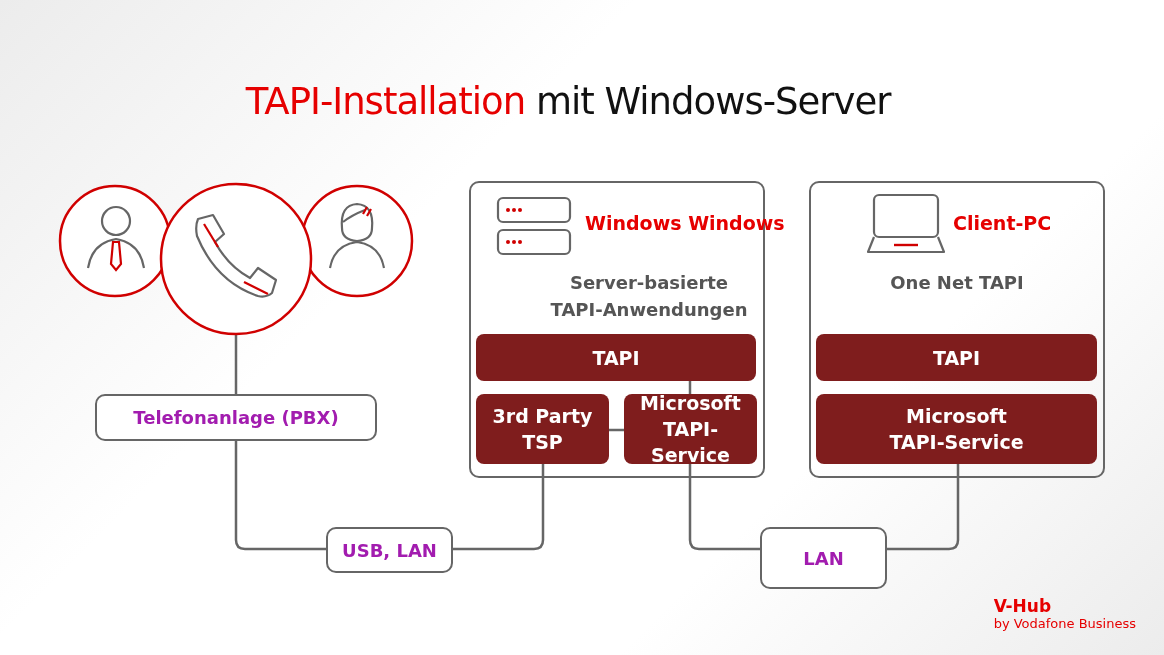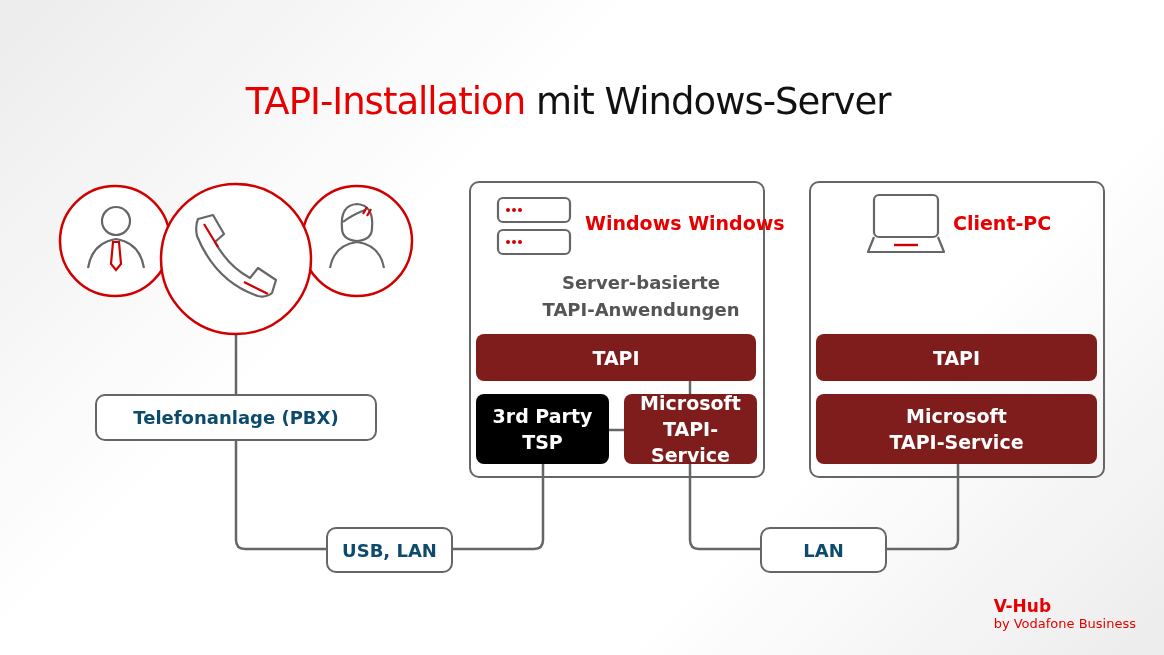--- a/index.html
+++ b/index.html
@@ -12,33 +12,33 @@
   .abs { position:absolute; }
   #title {
     left:0; width:1040px; top:80px; text-align:center;
     font-size:37px; font-weight:normal; letter-spacing:-1px; color:#111;margin-left:48px;
   }
   #title .red { color:#e60000; }
   svg#lines { position:absolute; left:0; top:0; }
   .box {
     position:absolute; box-sizing:border-box; border:2.5px solid #666; border-radius:10px;
     background:#fff; display:flex; align-items:center; justify-content:center;
-    font-weight:bold; color:#0c4a6e; text-align:center;
+    font-weight:bold; color:#a21caf; text-align:center;
   }
   .panel {
     position:absolute; box-sizing:border-box; border:2.5px solid #666; border-radius:10px;
     background:transparent;
   }
   .redblock {
     position:absolute; box-sizing:border-box; background:#7f1d1d; border-radius:8px;
     color:#fff; font-weight:bold; font-size:19px; display:flex; align-items:center;
     justify-content:center; text-align:center; line-height:26px;
   }
   .greyblock {
-    position:absolute; box-sizing:border-box; background:#000000; border-radius:8px;
+    position:absolute; box-sizing:border-box; background:#7f1d1d; border-radius:8px;
     color:#fff; font-weight:bold; font-size:19px; display:flex; align-items:center;
     justify-content:center; text-align:center; line-height:26px;
   }
   .panel-title { position:absolute; font-weight:bold; font-size:19px; color:#e60000; }
   .panel-desc { position:absolute; font-weight:bold; font-size:18px; color:#555; text-align:center; line-height:27px; }
   #brand { right:28px; top:596px; text-align:left; }
   #brand .b1 { color:#e60000; font-weight:bold; font-size:17px; line-height:20px; }
   #brand .b2 { color:#e60000; font-size:13px; line-height:16px; }
 </style>
 </head>
@@ -85,39 +85,39 @@
   </g>
 </svg>
 
 <div class="box" style="left:95px;top:394px;width:282px;height:47px;font-size:18px;">
   <span>Telefonanlage (PBX)</span>
 </div>
 
 <div class="box" style="left:326px;top:527px;width:127px;height:46px;font-size:18px;">
   <span>USB, LAN</span>
 </div>
-<div class="box" style="left:760px;top:527px;width:127px;height:46px;font-size:18px;">
+<div class="box" style="left:760px;top:527px;width:127px;height:62px;font-size:18px;">
   <span>LAN</span>
 </div>
 
 <div class="panel" style="left:469px;top:181px;width:296px;height:297px;"></div>
 <svg class="abs" style="left:496px;top:196px;" width="76" height="62">
   <rect x="2" y="2" width="72" height="24" rx="5" fill="none" stroke="#666" stroke-width="2.2"></rect>
   <rect x="2" y="34" width="72" height="24" rx="5" fill="none" stroke="#666" stroke-width="2.2"></rect>
   <g fill="#d00000">
       <circle cx="12" cy="14" r="2"></circle>
       <circle cx="18" cy="14" r="2"></circle>
       <circle cx="24" cy="14" r="2"></circle>
   <circle cx="12" cy="46" r="2"></circle>
       <circle cx="18" cy="46" r="2"></circle>
       <circle cx="24" cy="46" r="2"></circle>
     </g>
 </svg>
 <div class="panel-title" style="left:585px;top:212px;">Windows Windows</div>
-<div class="panel-desc" style="left:469px;width:344px;top:269px;">
+<div class="panel-desc" style="left:469px;width:344px;top:269px;padding-left:8px;">
   <div>Server-basierte</div>
   <div>TAPI-Anwendungen</div>
 </div>
 <div class="redblock" style="left:476px;top:334px;width:280px;height:47px;">
   <span>TAPI</span>
 </div>
 <div class="greyblock" style="left:476px;top:394px;width:133px;height:70px;">
   <div>
       <div>3rd Party</div>
       <div>TSP</div>
@@ -131,20 +131,21 @@
 </div>
 
 <div class="panel" style="left:809px;top:181px;width:296px;height:297px;"></div>
 <svg class="abs" style="left:866px;top:192px;" width="80" height="64">
   <rect x="8" y="3" width="64" height="42" rx="5" fill="none" stroke="#666" stroke-width="2.2"></rect>
   <path d="M8 45 L2 60 H78 L72 45" fill="none" stroke="#666" stroke-width="2.2" stroke-linejoin="round"></path>
   <path d="M28 53 H52" stroke="#d00000" stroke-width="2.4"></path>
 </svg>
 <div class="panel-title" style="left:953px;top:212px;">Client-PC</div>
 <div class="panel-desc" style="left:809px;width:296px;top:269px;">
+  <div>One Net TAPI</div>
 </div>
 <div class="redblock" style="left:816px;top:334px;width:281px;height:47px;">
   <span>TAPI</span>
 </div>
 <div class="redblock" style="left:816px;top:394px;width:281px;height:70px;">
   <div>
       <div>Microsoft</div>
       <div>TAPI-Service</div>
     </div>
 </div>

